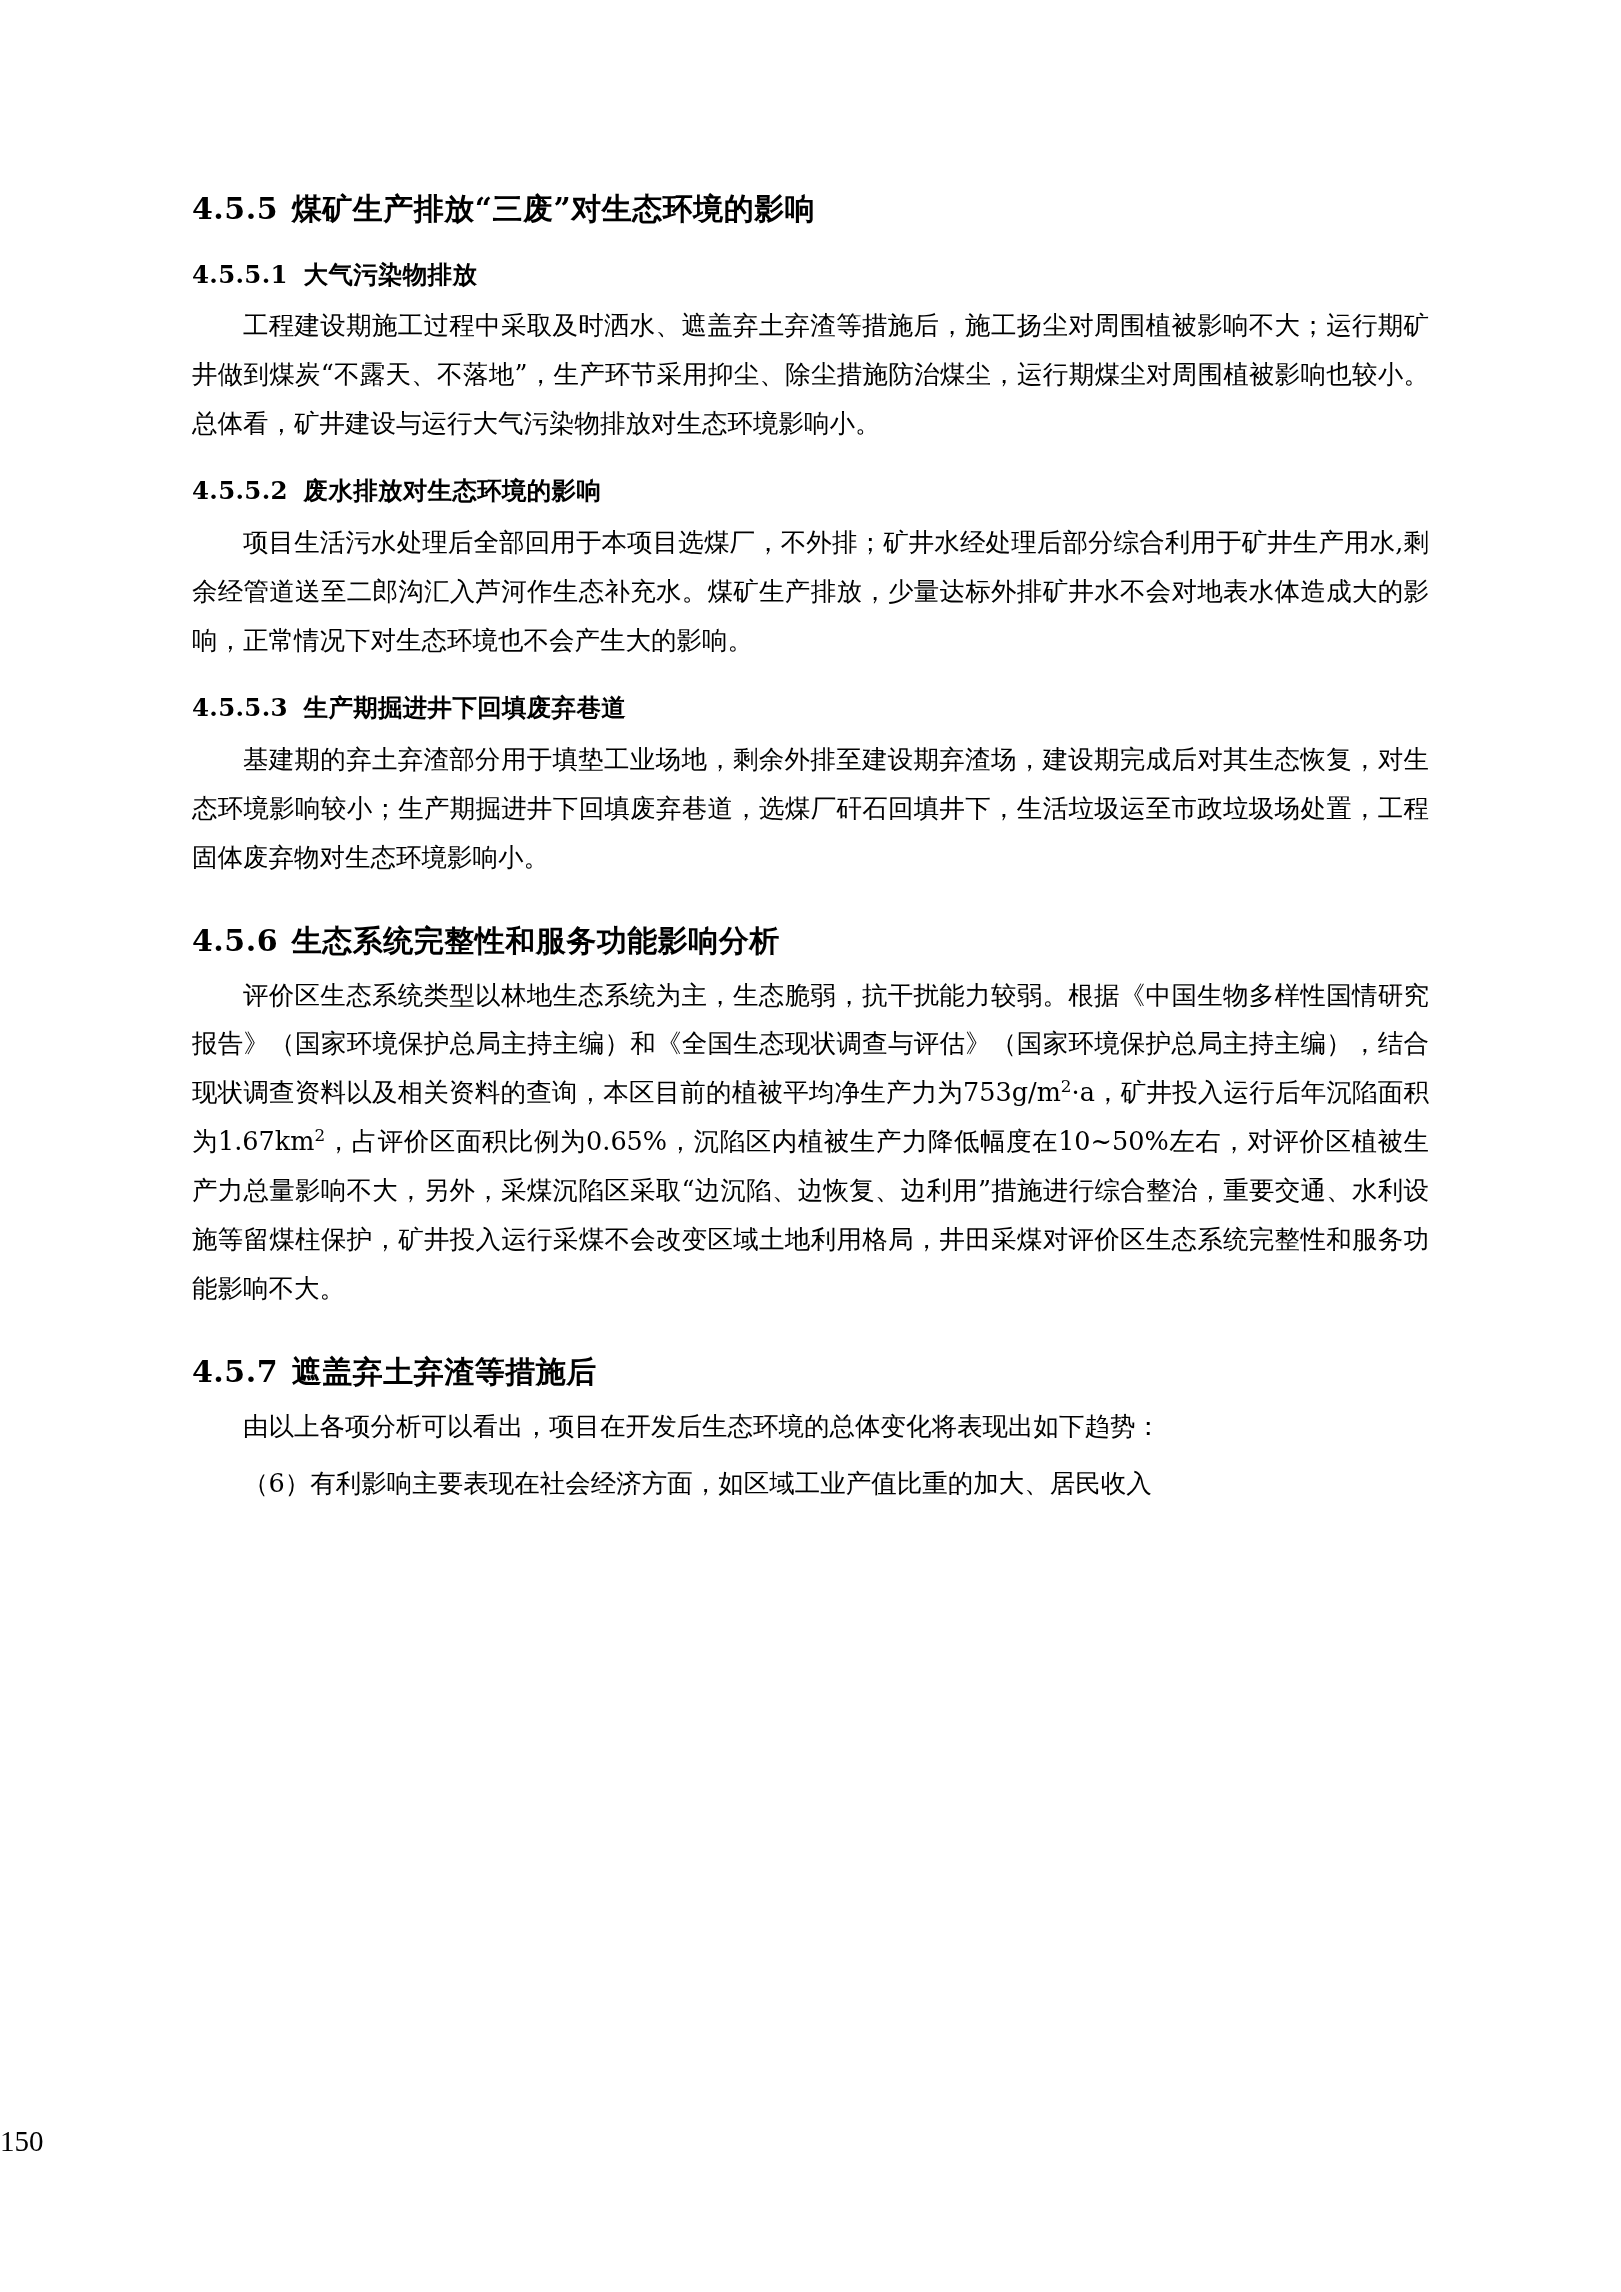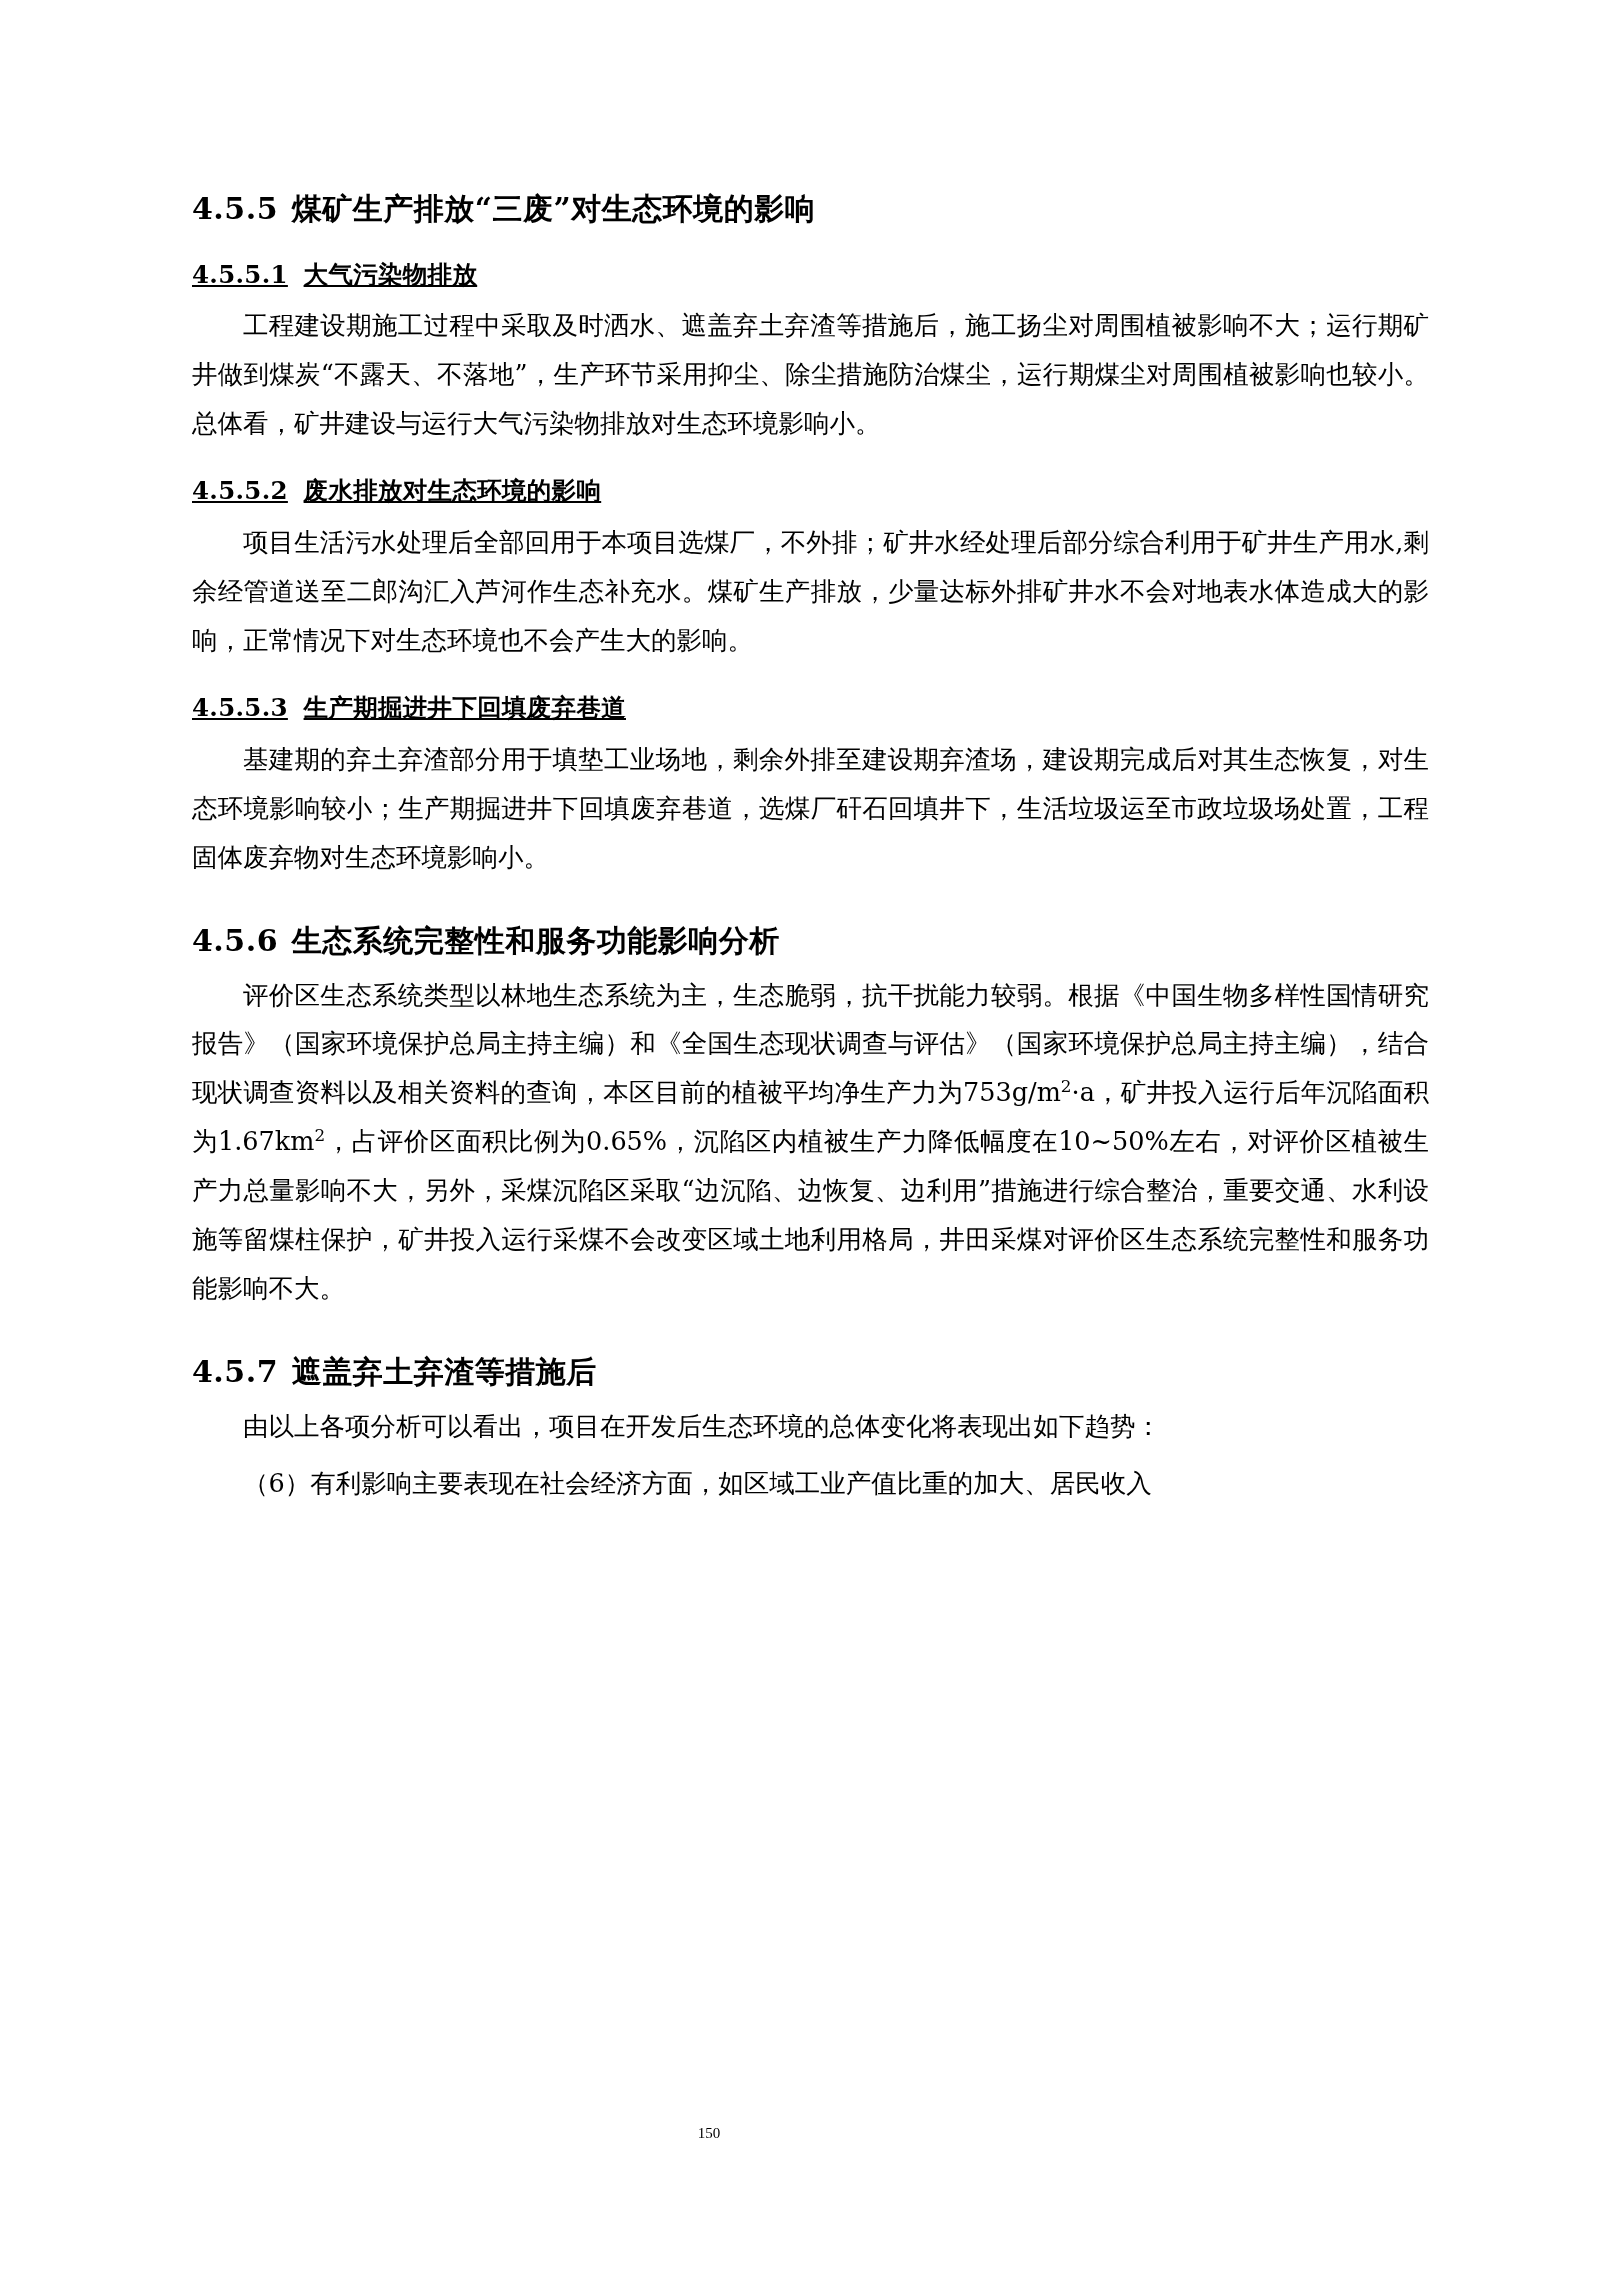--- a/index.html
+++ b/index.html
@@ -36,21 +36,20 @@
   }
   h2.heading-l1 .num {
     margin-right: 13.7px;
   }
   h3.heading-l2 {
     font-size: 24.5px;
     font-weight: bold;
     margin: 25.5px 0 3.9px 0;
     line-height: 1.5;
     letter-spacing: 0.3px;
-    text-decoration: underline;
   }
   h3.heading-l2 .num {
     margin-right: 15.7px;
   }
   h2.heading-l1.spaced-top {
     margin-top: 36px;
   }
 
   p.para {
     font-size: 25.5px;
@@ -63,22 +62,22 @@
   sup {
     font-size: 0.66em;
     vertical-align: super;
     line-height: 0;
   }
   .pagenum {
     position: absolute;
     left: 0;
     right: 12px;
     top: 2125px;
-    text-align: center;
-    font-size: 15px;
+    text-align: left;
+    font-size: 29px;
     font-family: "Liberation Serif", serif;
   }
 </style>
 </head>
 <body>
 
 <div class="page">
   <div class="content">
 
     <h2 class="heading-l1">

